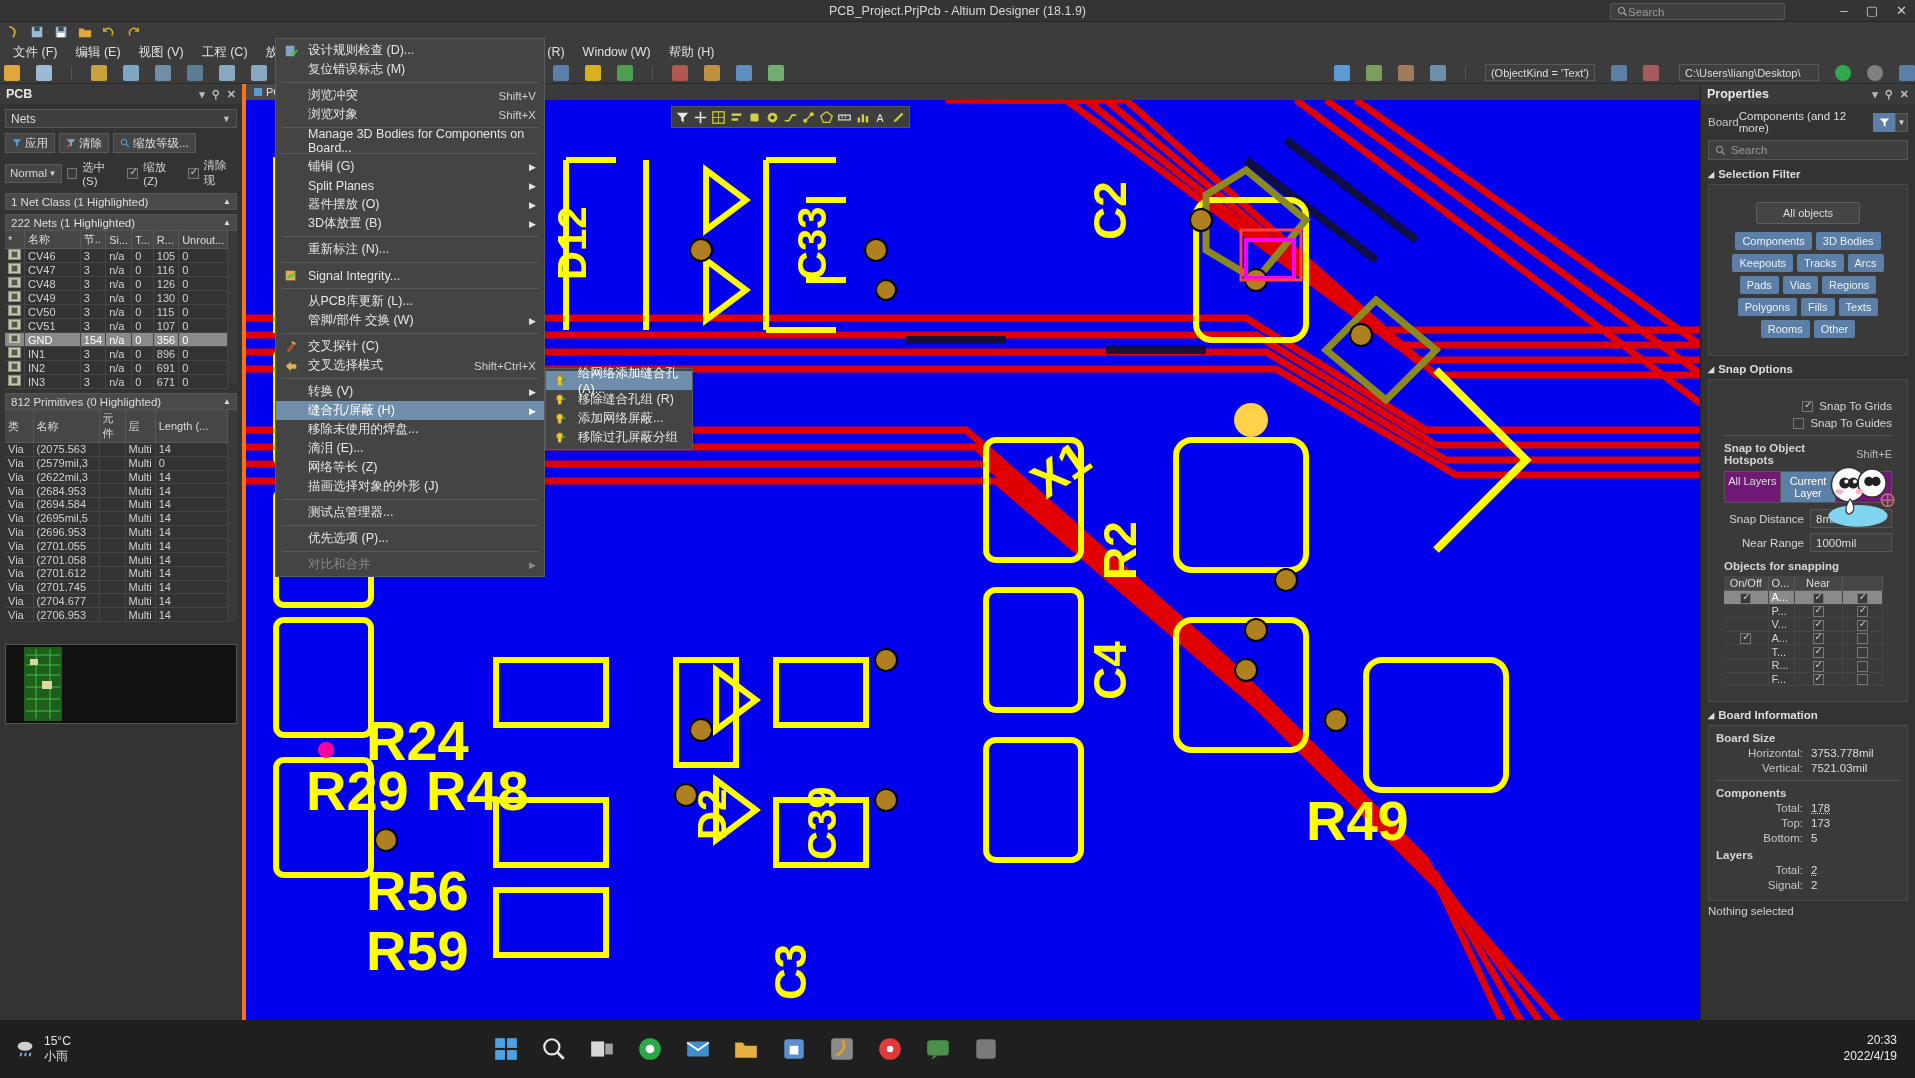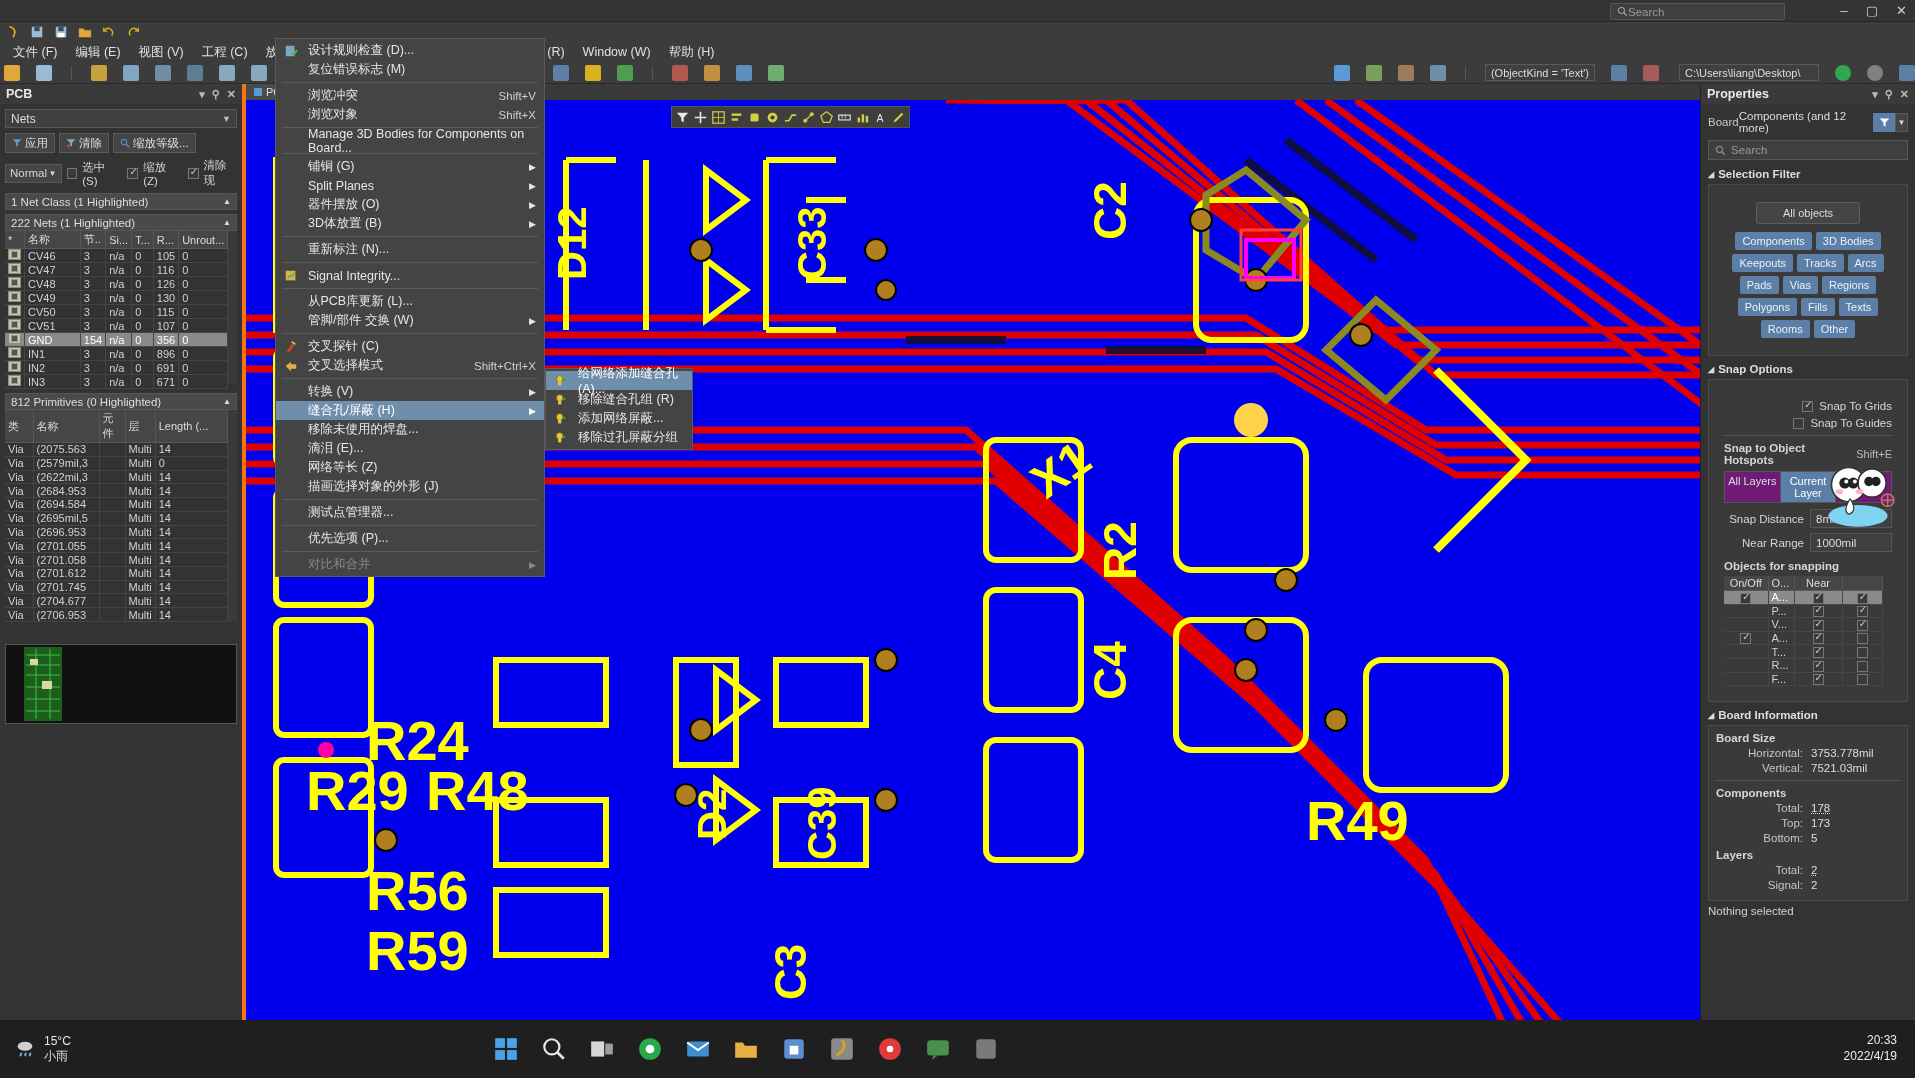--- a/index.html
+++ b/index.html
@@ -154,20 +154,21 @@
   .mi .micon { position:absolute; left:8px; width:14px; height:14px; }
   .msep { height:1px; background:#5a5a5a; margin:3px 6px; }
   #submenu { position:absolute; left:545px; top:368px; width:148px; background:#444;
              border:1px solid #5a5a5a; z-index:101; padding:2px 0; }
   .vsym { width:13px;height:13px; }
 </style>
 </head>
 <body>
 
 <div id="titlebar">
+  <div class="title">PCB_Project.PrjPcb - Altium Designer (18.1.9)</div>
   <div class="searchbox">
     <svg width="11" height="11" viewBox="0 0 16 16">
       <circle cx="6.5" cy="6.5" r="4.5" fill="none" stroke="#bbb" stroke-width="1.4"></circle>
       <line x1="10" y1="10" x2="14" y2="14" stroke="#bbb" stroke-width="1.6"></line>
       </svg>
     <span>Search</span>
   </div>
   <div class="wbtns">
     <span class="wbtn">–</span>
     <span class="wbtn">▢</span>

